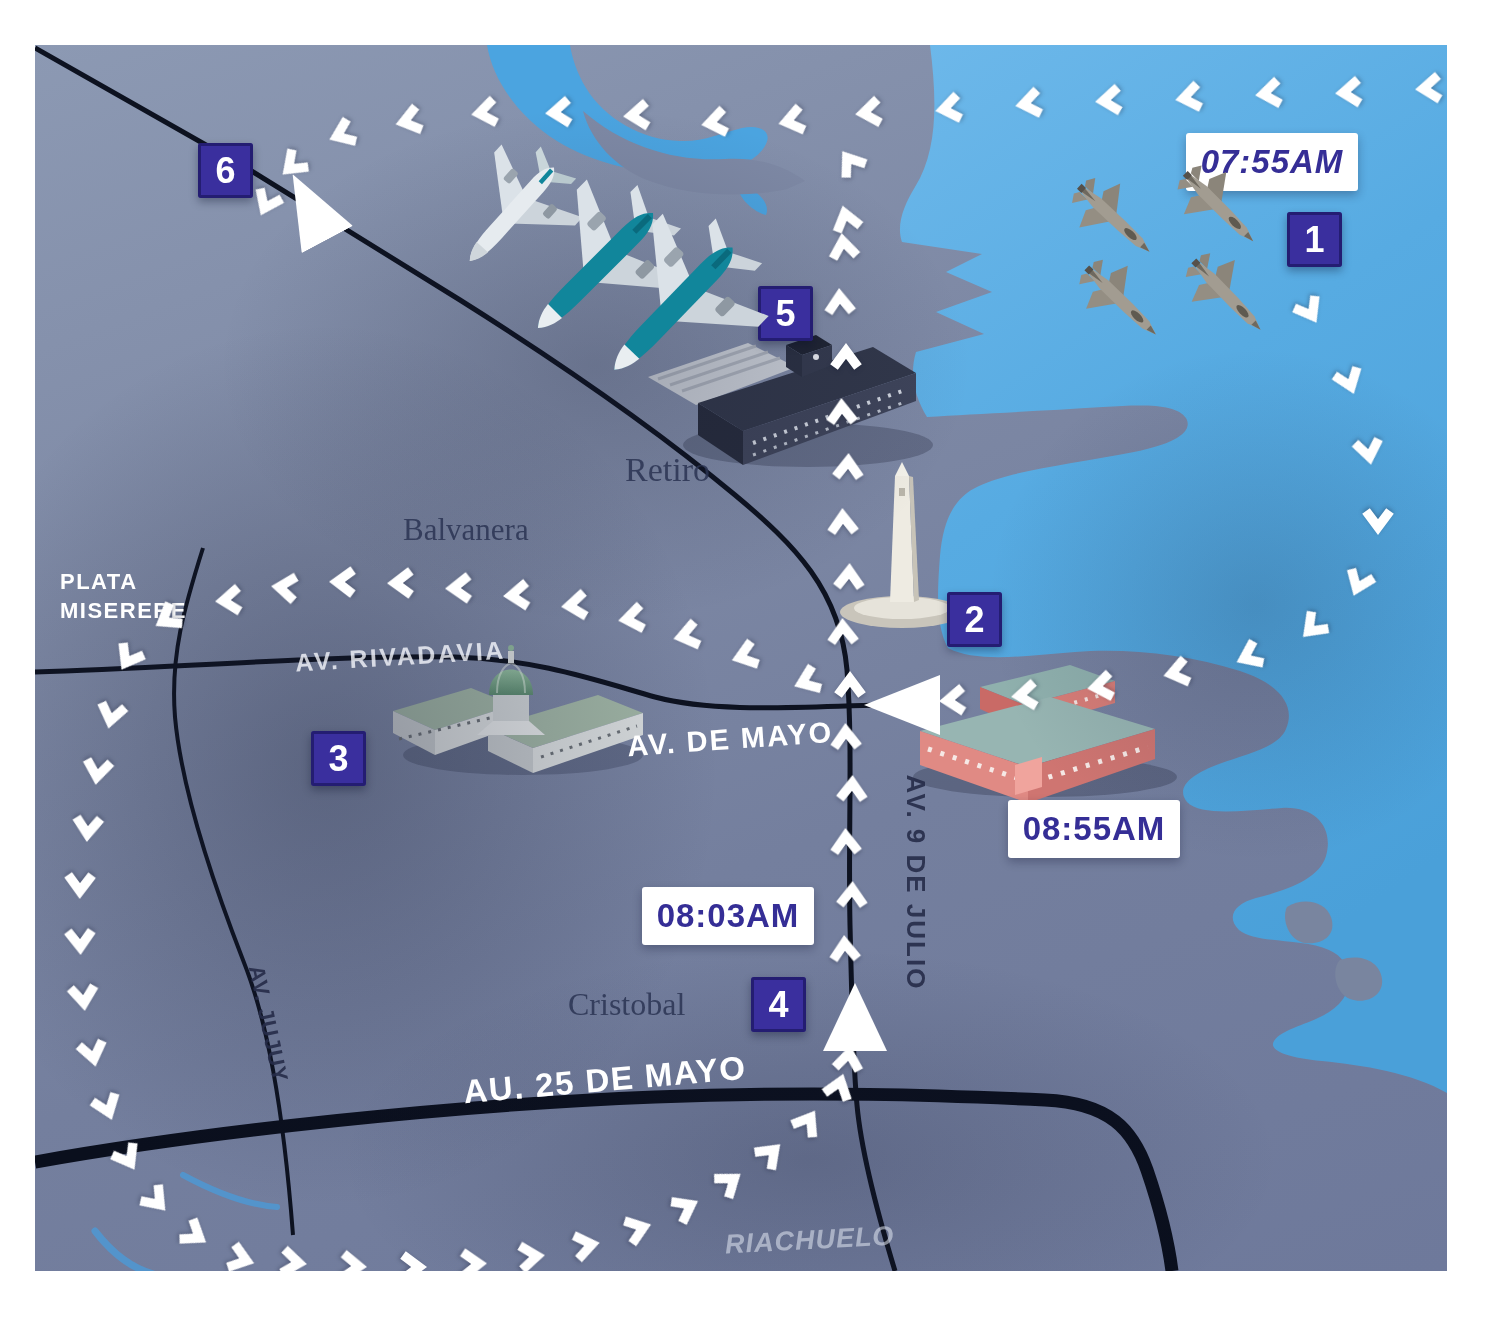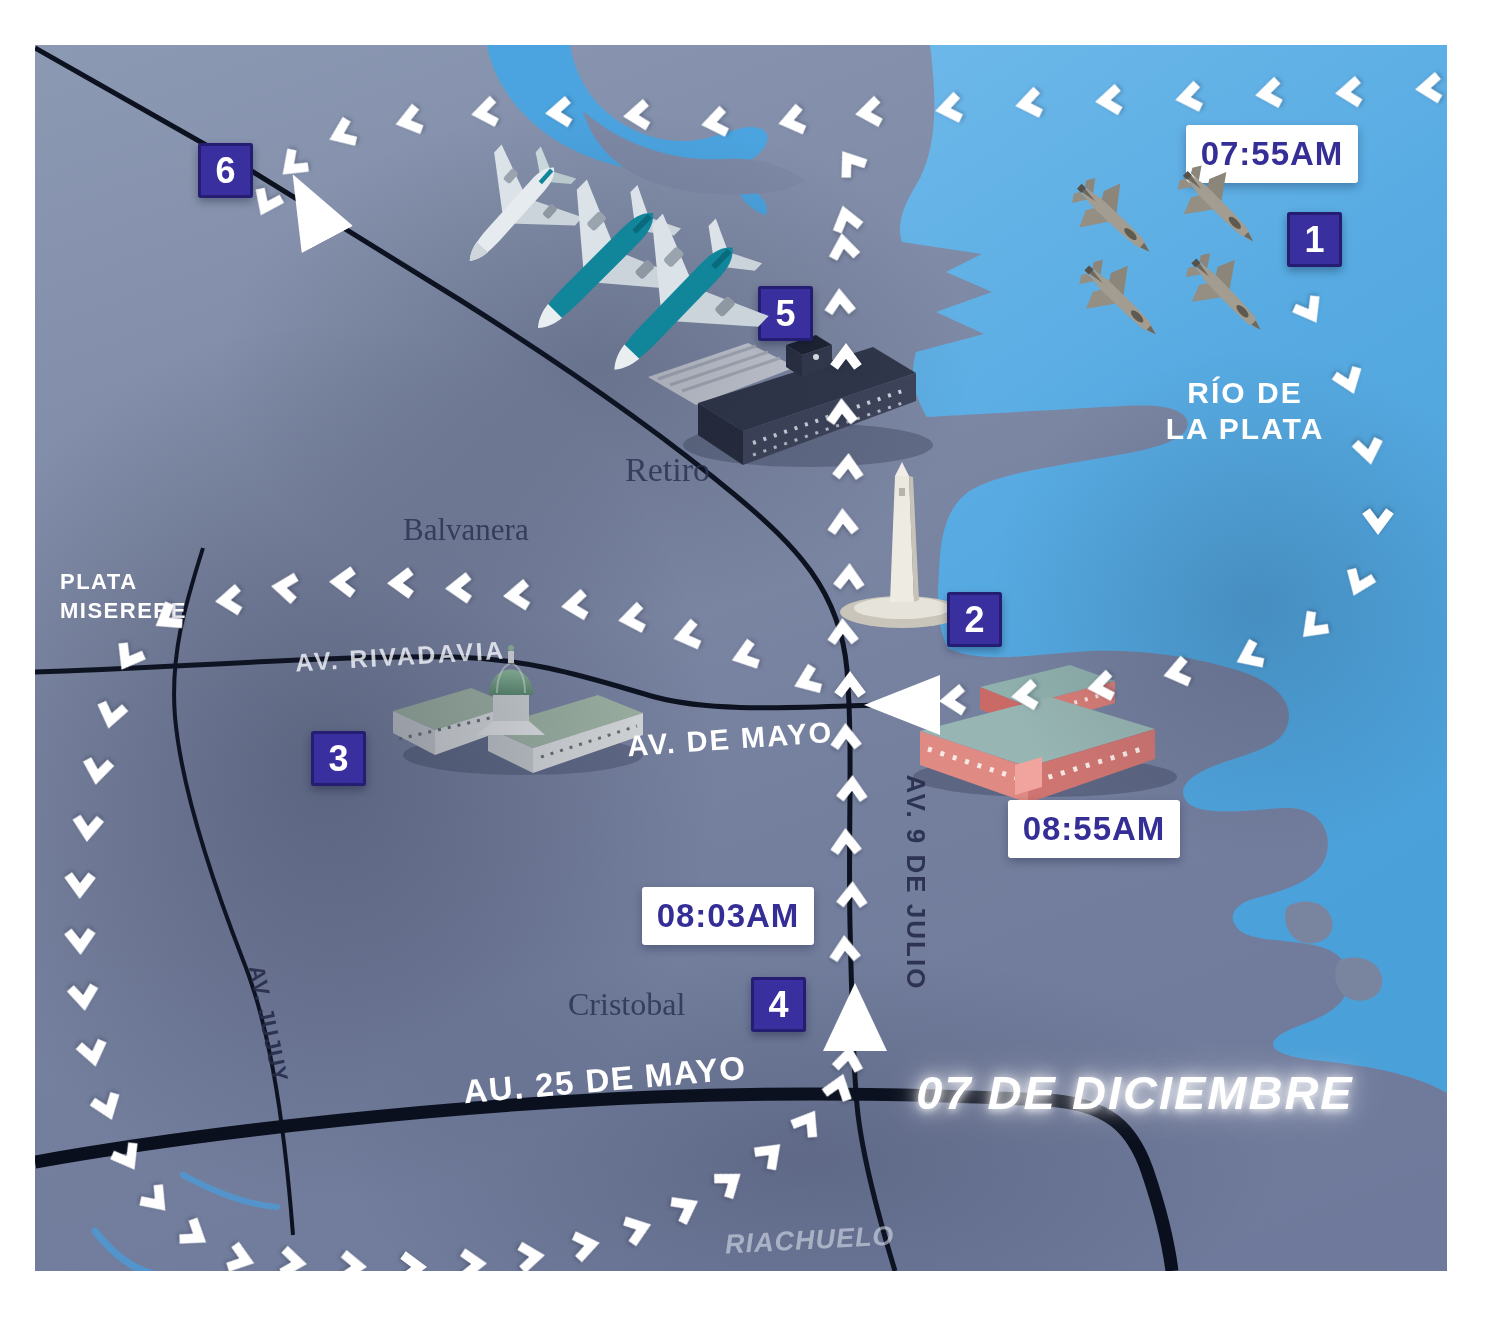--- a/index.html
+++ b/index.html
@@ -177,22 +177,20 @@
       <polygon points="33,16 40,2 47,16" fill="#f4f2ea"></polygon>
       <rect x="37" y="28" width="6" height="8" fill="#b9b5aa"></rect>
     </g>
   </svg>
 
   <div class="shade shade-a"></div>
   <div class="shade shade-b"></div>
   <div class="shade shade-c"></div>
   <div class="shade shade-d"></div>
 
-  <div class="lbl lbl-white" style="left:1100px;top:330px;width:220px;text-align:center;font-size:30px;letter-spacing:2px;line-height:1.2;">RÍO DE
-LA PLATA</div>
   <div class="lbl lbl-white" style="left:25px;top:523px;font-size:22px;letter-spacing:1.5px;line-height:1.3;">PLATA
 MISERERE</div>
   <div class="lbl" style="left:260px;top:597px;font-size:25px;font-weight:bold;color:rgba(248,250,255,.78);letter-spacing:2.5px;transform:rotate(-3.5deg);">AV. RIVADAVIA</div>
   <div class="lbl lbl-white" style="left:592px;top:678px;font-size:29px;letter-spacing:2px;transform:rotate(-4deg);">AV. DE MAYO</div>
   <div class="lbl lbl-white" style="left:428px;top:1016px;font-size:33px;letter-spacing:1.5px;transform:rotate(-5deg);">AU. 25 DE MAYO</div>
   <div class="lbl lbl-roadname" style="left:755px;top:822px;width:250px;text-align:center;font-size:26px;letter-spacing:2px;transform:rotate(90deg);">AV. 9 DE JULIO</div>
   <div class="lbl lbl-roadname" style="left:168px;top:966px;width:130px;text-align:center;font-size:22px;letter-spacing:1px;transform:rotate(78deg);">AV. JUJUY</div>
   <div class="lbl" style="left:690px;top:1180px;font-size:27px;font-style:italic;font-weight:bold;color:rgba(225,231,243,.55);letter-spacing:1px;transform:rotate(-3deg);">RIACHUELO</div>
   <div class="lbl lbl-serif" style="left:590px;top:406px;font-size:34px;">Retiro</div>
   <div class="lbl lbl-serif" style="left:368px;top:467px;font-size:31px;">Balvanera</div>
@@ -447,21 +445,21 @@
         </svg></div>
       <div class="tri" style="left:246px;top:125px;width:58px;height:74px;transform:rotate(-28deg);"></div>
       <div class="tri" style="left:837px;top:622px;width:60px;height:76px;transform:rotate(-90deg);"></div>
       <div class="tri" style="left:788px;top:938px;width:64px;height:68px;transform:rotate(0deg);"></div>
       <div class="badge" style="left:1252px;top:167px;">1</div>
       <div class="badge" style="left:912px;top:547px;">2</div>
       <div class="badge" style="left:276px;top:686px;">3</div>
       <div class="badge" style="left:716px;top:932px;">4</div>
       <div class="badge" style="left:723px;top:241px;">5</div>
       <div class="badge" style="left:163px;top:98px;">6</div>
-      <div class="timebox" style="left:1151px;top:80px;">07:55AM</div>
+      <div class="timebox" style="left:1151px;top:88px;font-style:italic;">07:55AM</div>
       <div class="timebox" style="left:973px;top:755px;">08:55AM</div>
       <div class="timebox" style="left:607px;top:842px;">08:03AM</div>
       <div class="plane" style="left:1005px;top:100px;"><svg width="140" height="140">
           <g transform="translate(70,70) rotate(133) scale(1)">
             <use href="#jet"></use>
           </g>
         </svg></div>
       <div class="plane" style="left:1110px;top:88px;"><svg width="140" height="140">
           <g transform="translate(70,70) rotate(135) scale(1)">
             <use href="#jet"></use>
@@ -488,15 +486,14 @@
           </g>
         </svg></div>
       <div class="plane" style="left:540px;top:162px;"><svg width="200" height="200">
           <g transform="translate(100,100) rotate(224) scale(1.15)">
             <use href="#airliner-teal"></use>
           </g>
         </svg></div>
     </div>
 
   <div id="title">
-    <div class="t2">07 DE DICIEMBRE</div>
   </div>
 </div>
 
 </body></html>

